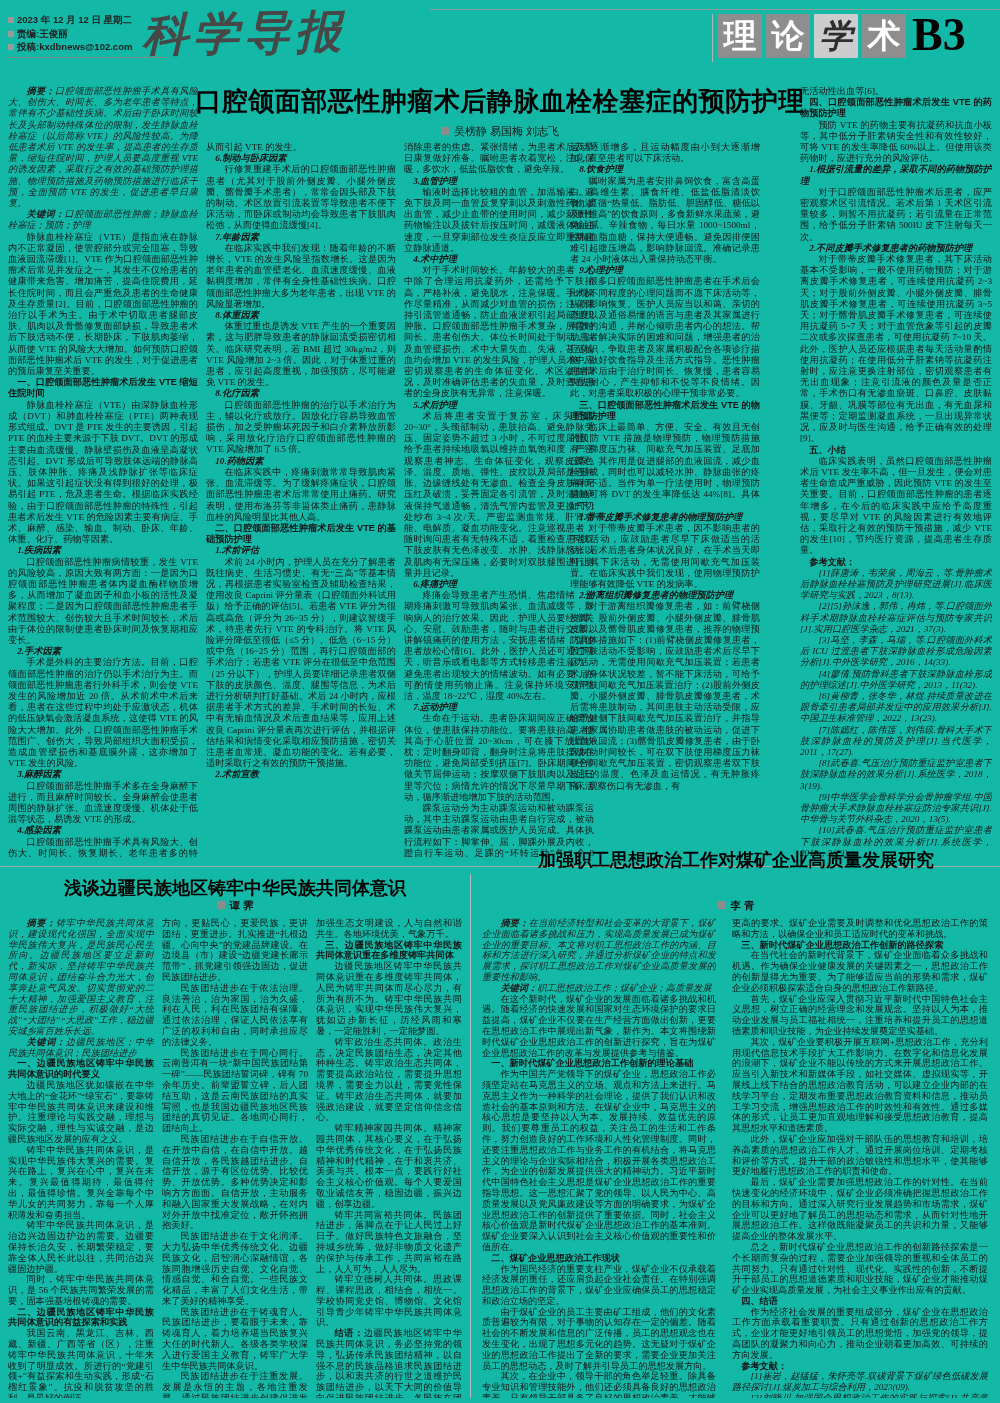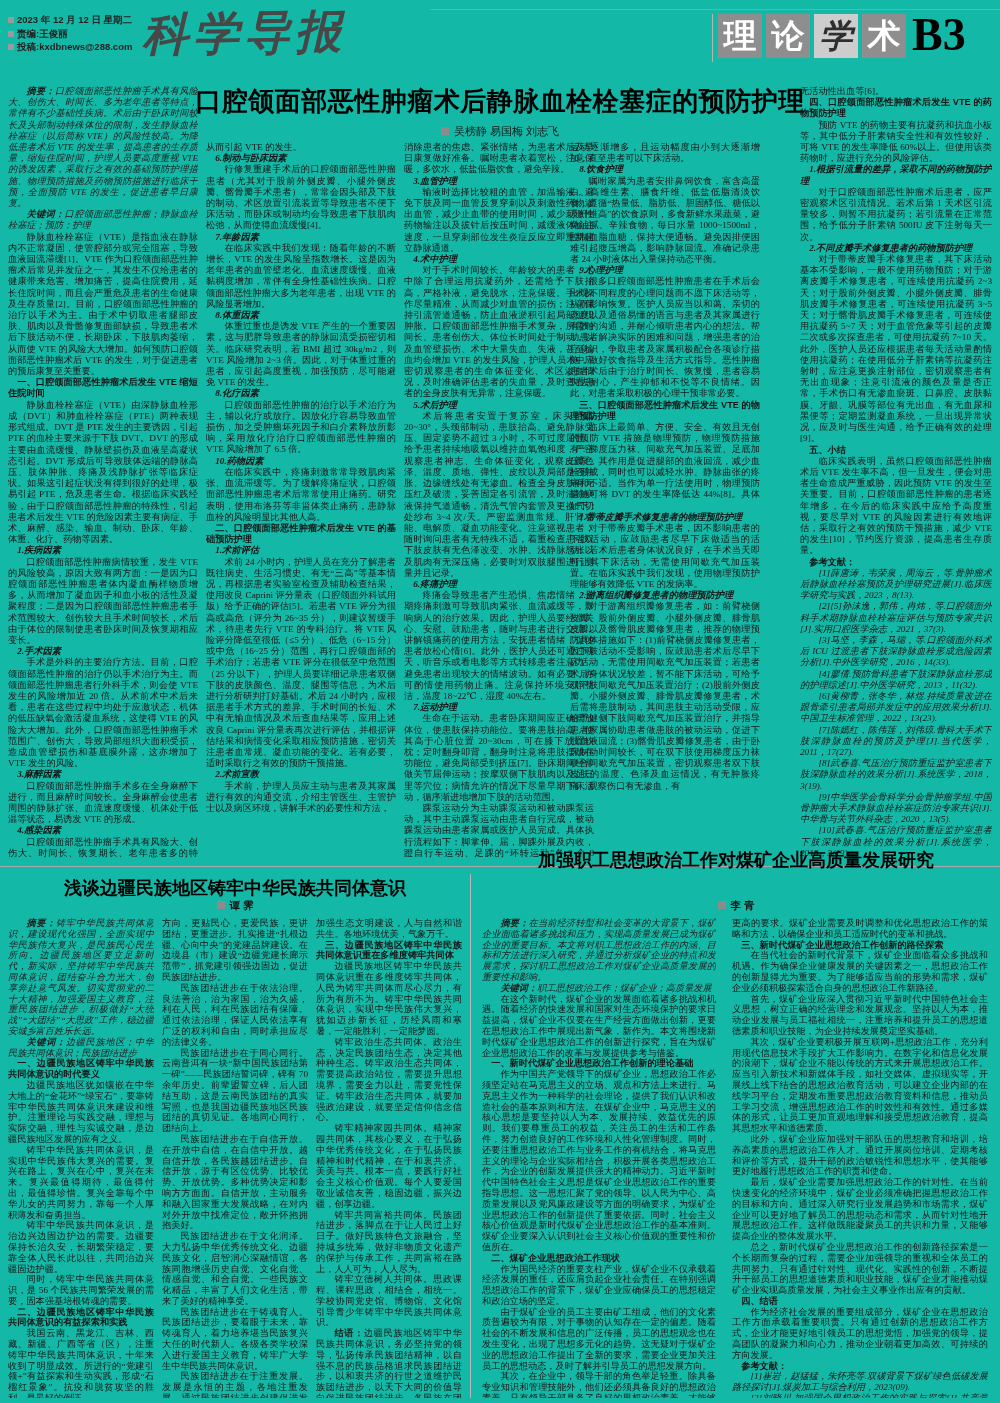--- a/index.html
+++ b/index.html
@@ -42,21 +42,21 @@
   .b-byline{position:absolute;text-align:center;font-size:10.5px;font-weight:bold;}
 </style>
 </head>
 <body>
 
 <div id="page">
 
   <div class="abs sans" id="hdr-info">
     <div class="ln">2023 年 12 月 12 日  星期二</div>
     <div class="ln">责编:王俊丽</div>
-    <div class="ln">投稿:kxdbnews@288.com</div>
+    <div class="ln">投稿:kxdbnews@102.com</div>
   </div>
   <div class="abs" id="masthead">科学导报</div>
   <div class="abs" id="hdr-topline"></div>
   <div class="abs" id="hdr-vline"></div>
   <div class="badge-box sans" style="left:718px;">理</div>
   <div class="badge-box sans" style="left:766px;">论</div>
   <div class="badge-box light" style="left:814px;">学</div>
   <div class="badge-box sans" style="left:862px;">术</div>
   <div class="abs" id="page-no">B3</div>
 
@@ -88,21 +88,20 @@
       <p class="blk h2">8.体重因素</p>
       <p class="blk p">体重过重也是诱发 VTE 产生的一个重要因素，这与肥胖导致患者的静脉回流受损密切相关。临床研究表明，若 BMI 超过 30kg/m2，则 VTE 风险增加 2~3 倍。因此，对于体重过重的患者，应引起高度重视，加强预防，尽可能避免 VTE 的发生。</p>
       <p class="blk h2">8.化疗因素</p>
       <p class="blk p">口腔颌面部恶性肿瘤的治疗以手术治疗为主，辅以化疗或放疗。因放化疗容易导致血管损伤，加之受肿瘤坏死因子和白介素释放所影响，采用放化疗治疗口腔颌面部恶性肿瘤的 VTE 风险增加了 6.5 倍。</p>
       <p class="blk h2">10.药物因素</p>
       <p class="blk p">在临床实践中，疼痛刺激常常导致肌肉紧张、血流滞缓等。为了缓解疼痛症状，口腔颌面部恶性肿瘤患者术后常常使用止痛药。研究表明，使用布洛芬等非甾体类止痛药，患静脉血栓的风险明显比其他人高。</p>
       <p class="blk h1">二、口腔颌面部恶性肿瘤术后发生 VTE 的基础预防护理</p>
       <p class="blk h2">1.术前评估</p>
       <p class="blk p">术前 24 小时内，护理人员在充分了解患者既往病史、生活习惯史、有无“三高”等基本情况，再根据患者实验室检查及辅助检查结果，使用改良 Caprini 评分量表（口腔颌面外科试用版）给予正确的评估[5]。若患者 VTE 评分为很高或高危（评分为 26~35 分），则建议暂缓手术，待患者先行 VTE 的专科治疗。将 VTE 风险评分降低至很低（≤5 分）、低危（6~15 分）或中危（16~25 分）范围，再行口腔颌面部的手术治疗；若患者 VTE 评分在很低至中危范围（25 分以下），护理人员要详细记录患者双侧下肢的皮肤颜色、温度、腿围等信息，为术后进行分析研判打好基础。术后 24 小时内，应根据患者手术方式的差异、手术时间的长短、术中有无输血情况及术后查血结果等，应用上述改良 Caprini 评分量表再次进行评估，并根据评估结果和病情变化采取相应预防措施，密切关注患者血常规、凝血功能的变化。若有必要，适时采取行之有效的预防干预措施。</p>
       <p class="blk h2">2.术前宣教</p>
-      <p class="blk p">手术前，护理人员应主动与患者及其家属进行有效的沟通交流，介绍主管医生、主管护士以及病区环境，讲解手术的必要性和方法，</p>
     </div>
   <div class="col mcol" style="left:404px;top:142px;width:190px;height:716px;">
       <p class="blk c">消除患者的焦虑、紧张情绪，为患者术后及早日康复做好准备。嘱咐患者衣着宽松，注意保暖，多饮水，低盐低脂饮食，避免辛辣。</p>
       <p class="blk h2">3.血管护理</p>
       <p class="blk p">输液时选择比较粗的血管，加温输液，避免下肢及同一血管反复穿刺以及刺激性药物渗出血管，减少止血带的使用时间，减少刺激性药物输注以及拔针后按压时间，减缓液体输注速度，一旦穿刺部位发生炎症反应立即重新建立静脉通道。</p>
       <p class="blk h2">4.术中护理</p>
       <p class="blk p">对于手术时间较长、年龄较大的患者，术中除了合理运用抗凝药外，还需给予下肢抬高，严格补液，避免脱水，注意保暖。手术操作尽量精准，从而减少对血管的损伤；注意保持引流管道通畅，防止血液淤积引起局部组织肿胀。口腔颌面部恶性肿瘤手术复杂，所需时间长、患者创伤大、体位长时间处于制动，以及血管壁损伤、术中大量失血、失液，甚至输血均会增加 VTE 的发生风险，护理人员术中应密切观察患者的生命体征变化、术区渗血情况，及时准确评估患者的失血量，及时查看患者的全身皮肤有无异常，注意保暖。</p>
       <p class="blk h2">5.术后护理</p>
       <p class="blk p">术后将患者安置于复苏室，床头抬高 20~30°，头颈部制动，患肢抬高、避免静脉受压、固定姿势不超过 3 小时，不可过度屈髋。给予患者持续地吸氧以维持血氧饱和度，严密观察患者神志、生命体征变化，观察皮瓣色泽、温度、质地、弹性、皮纹以及局部是否肿胀、边缘缝线处有无渗血。检查全身皮肤有无压红及破溃，妥善固定各引流管，及时清除痰液保持气道通畅，清洗气管内套管及更换气切处纱布 3~4 次/天。严密监测血常规、肝肾功能、电解质、凝血功能变化。注意巡视患者，随时询问患者有无特殊不适，着重检查患者双下肢皮肤有无色泽改变、水肿、浅静脉怒张以及肌肉有无深压痛，必要时对双肢腿围进行测量并且记录。</p>
       <p class="blk h2">6.疼痛护理</p>

